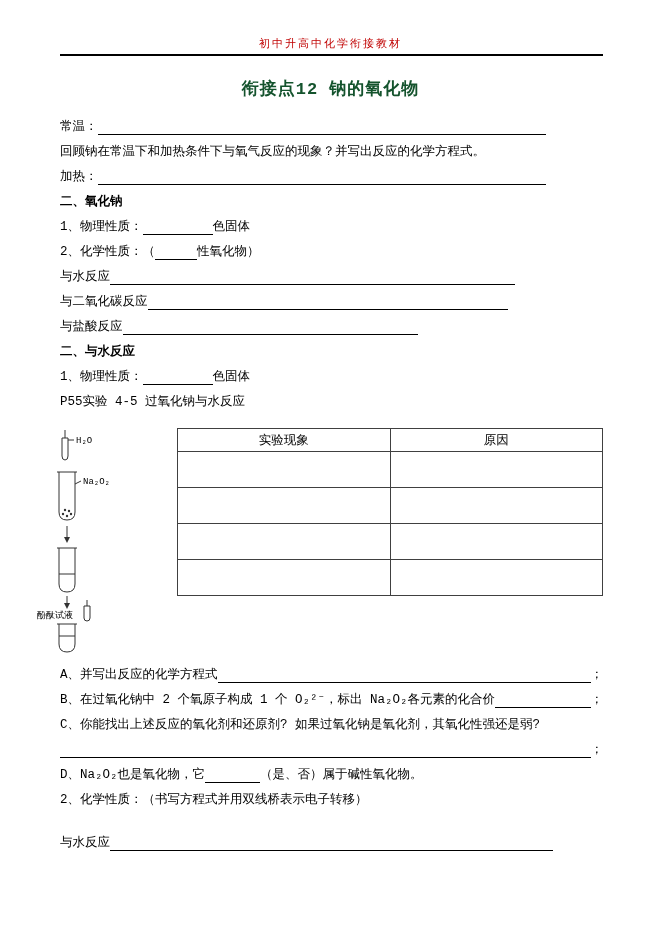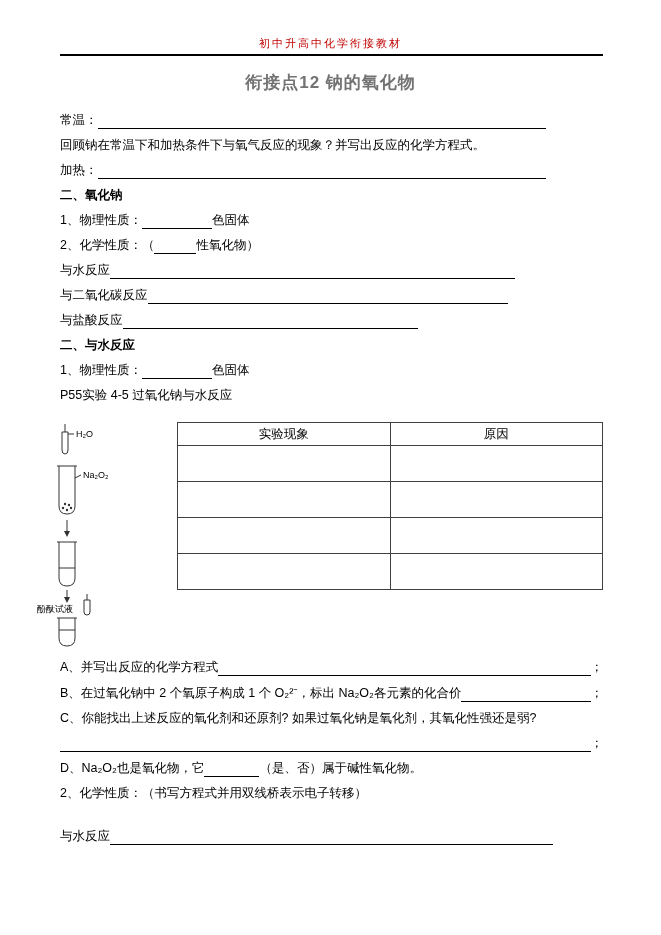--- a/index.html
+++ b/index.html
@@ -1,23 +1,23 @@
 <!DOCTYPE html>
 <html><head>
 <meta charset="utf-8">
 <style>
   html, body { margin: 0; padding: 0; background: #ffffff; }
   .page {
     width: 661px; height: 870px; background: #ffffff; position: relative;
-    font-family: Liberation Sans, sans-serif; color: #000;
+    font-family: Liberation Mono, monospace; color: #000;
     overflow: hidden;
   }
   .doc-header { padding-top: 36px; text-align: center; font-size: 11px; color: #c00000; letter-spacing: 2px; }
   .header-rule { margin: 3px 58px 0 60px; border-bottom: 2px solid #000; height: 0; }
-  .doc-title { margin-top: 15px; text-align: center; font-size: 17px; font-weight: bold; color: #737373; letter-spacing: 1px; }
+  .doc-title { margin-top: 21px; text-align: center; font-size: 17px; font-weight: bold; color: #14532d; letter-spacing: 1px; }
   .content { padding: 10px 58px 0 60px; font-size: 12.5px; }
   .line { display: flex; align-items: flex-end; margin-top: 8px; min-height: 15px; white-space: nowrap; }
   .bold { font-weight: bold; }
   .lbl { flex: none; }
   .bl { display: inline-block; border-bottom: 1px solid #000; height: 13px; flex: none; }
   .bl-flex { flex: 1 1 auto; border-bottom: 1px solid #000; height: 13px; }
   .w70 { width: 70px; } .w42 { width: 42px; } .w405 { width: 405px; }
   .w360 { width: 360px; } .w295 { width: 295px; } .w448 { width: 448px; } .w55 { width: 55px; }
   .mr50 { margin-right: 50px; }
   .experiment { display: flex; margin-top: 16px; margin-left: -25px; }

